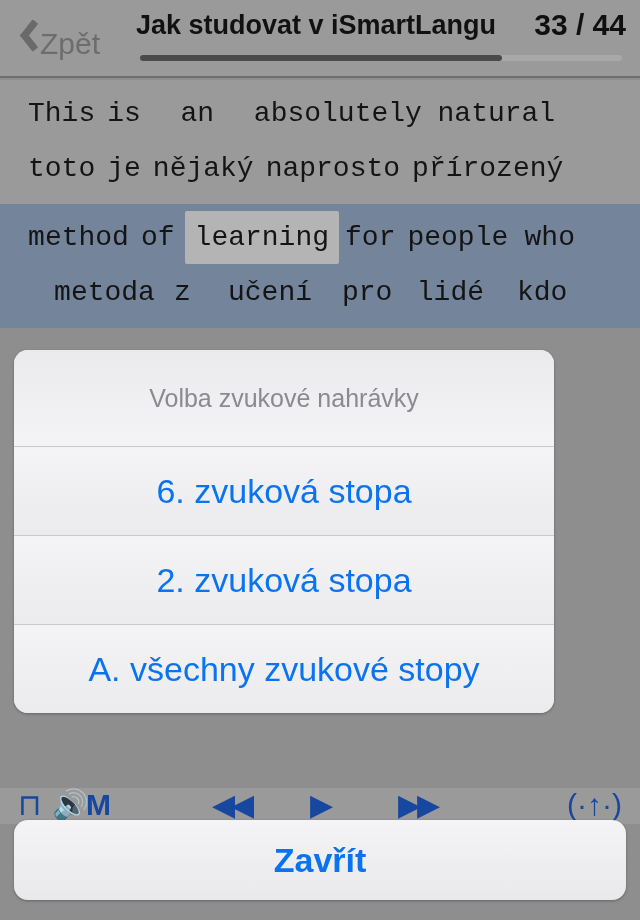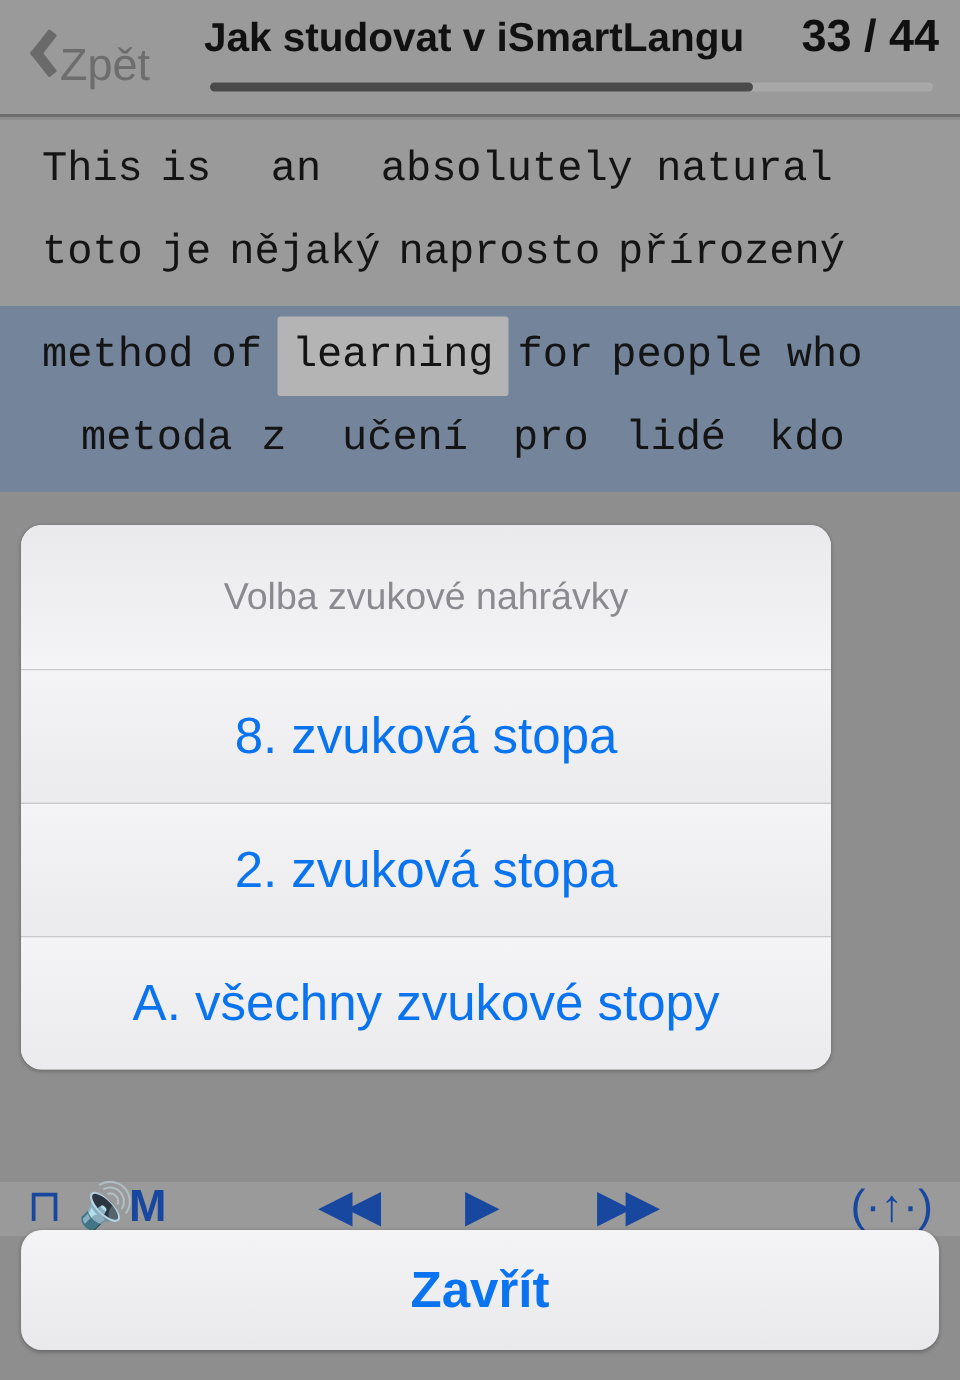--- a/index.html
+++ b/index.html
@@ -300,21 +300,21 @@
         <span class="word" style="min-width: 48px; text-align: right;">for</span>
         <span class="word" style="min-width: 92px; text-align: center;">people</span>
         <span class="word" style="min-width: 59px; text-align: center;">who</span>
       </div>
       <div class="line target">
         <span class="word" style="min-width: 101px; text-align: center; margin-left: 26px;">metoda</span>
         <span class="word" style="min-width: 31px; text-align: center;">z</span>
         <span class="word" style="min-width: 120px; text-align: center;">učení</span>
         <span class="word" style="min-width: 48px; text-align: center;">pro</span>
         <span class="word" style="min-width: 92px; text-align: center;">lidé</span>
-        <span class="word" style="min-width: 59px; text-align: center;">kdo</span>
+        <span class="word" style="min-width: 59px; text-align: right;">kdo</span>
       </div>
     </div>
   </div>
 
 <div id="bottom-toolbar">
   <span class="tb-btn" id="tb-loop">⊓</span>
   <span class="tb-btn" id="tb-sound">🔊</span>
   <span class="tb-btn" id="tb-mode">M</span>
   <span class="tb-btn" id="tb-rewind">◀◀</span>
   <span class="tb-btn" id="tb-play">▶</span>
@@ -323,21 +323,21 @@
 </div>
 
 <div id="sheet-overlay">
 
   <div id="action-sheet">
     <div id="sheet-title-row">
       <span id="sheet-title">Volba zvukové nahrávky</span>
     </div>
     <div id="sheet-options">
         <div class="sheet-option">
-          <span class="sheet-option-label">8. zvuková stopa</span>
+          <span class="sheet-option-label">6. zvuková stopa</span>
         </div>
         <div class="sheet-option">
           <span class="sheet-option-label">2. zvuková stopa</span>
         </div>
         <div class="sheet-option">
           <span class="sheet-option-label">A. všechny zvukové stopy</span>
         </div>
       </div>
   </div>
 

